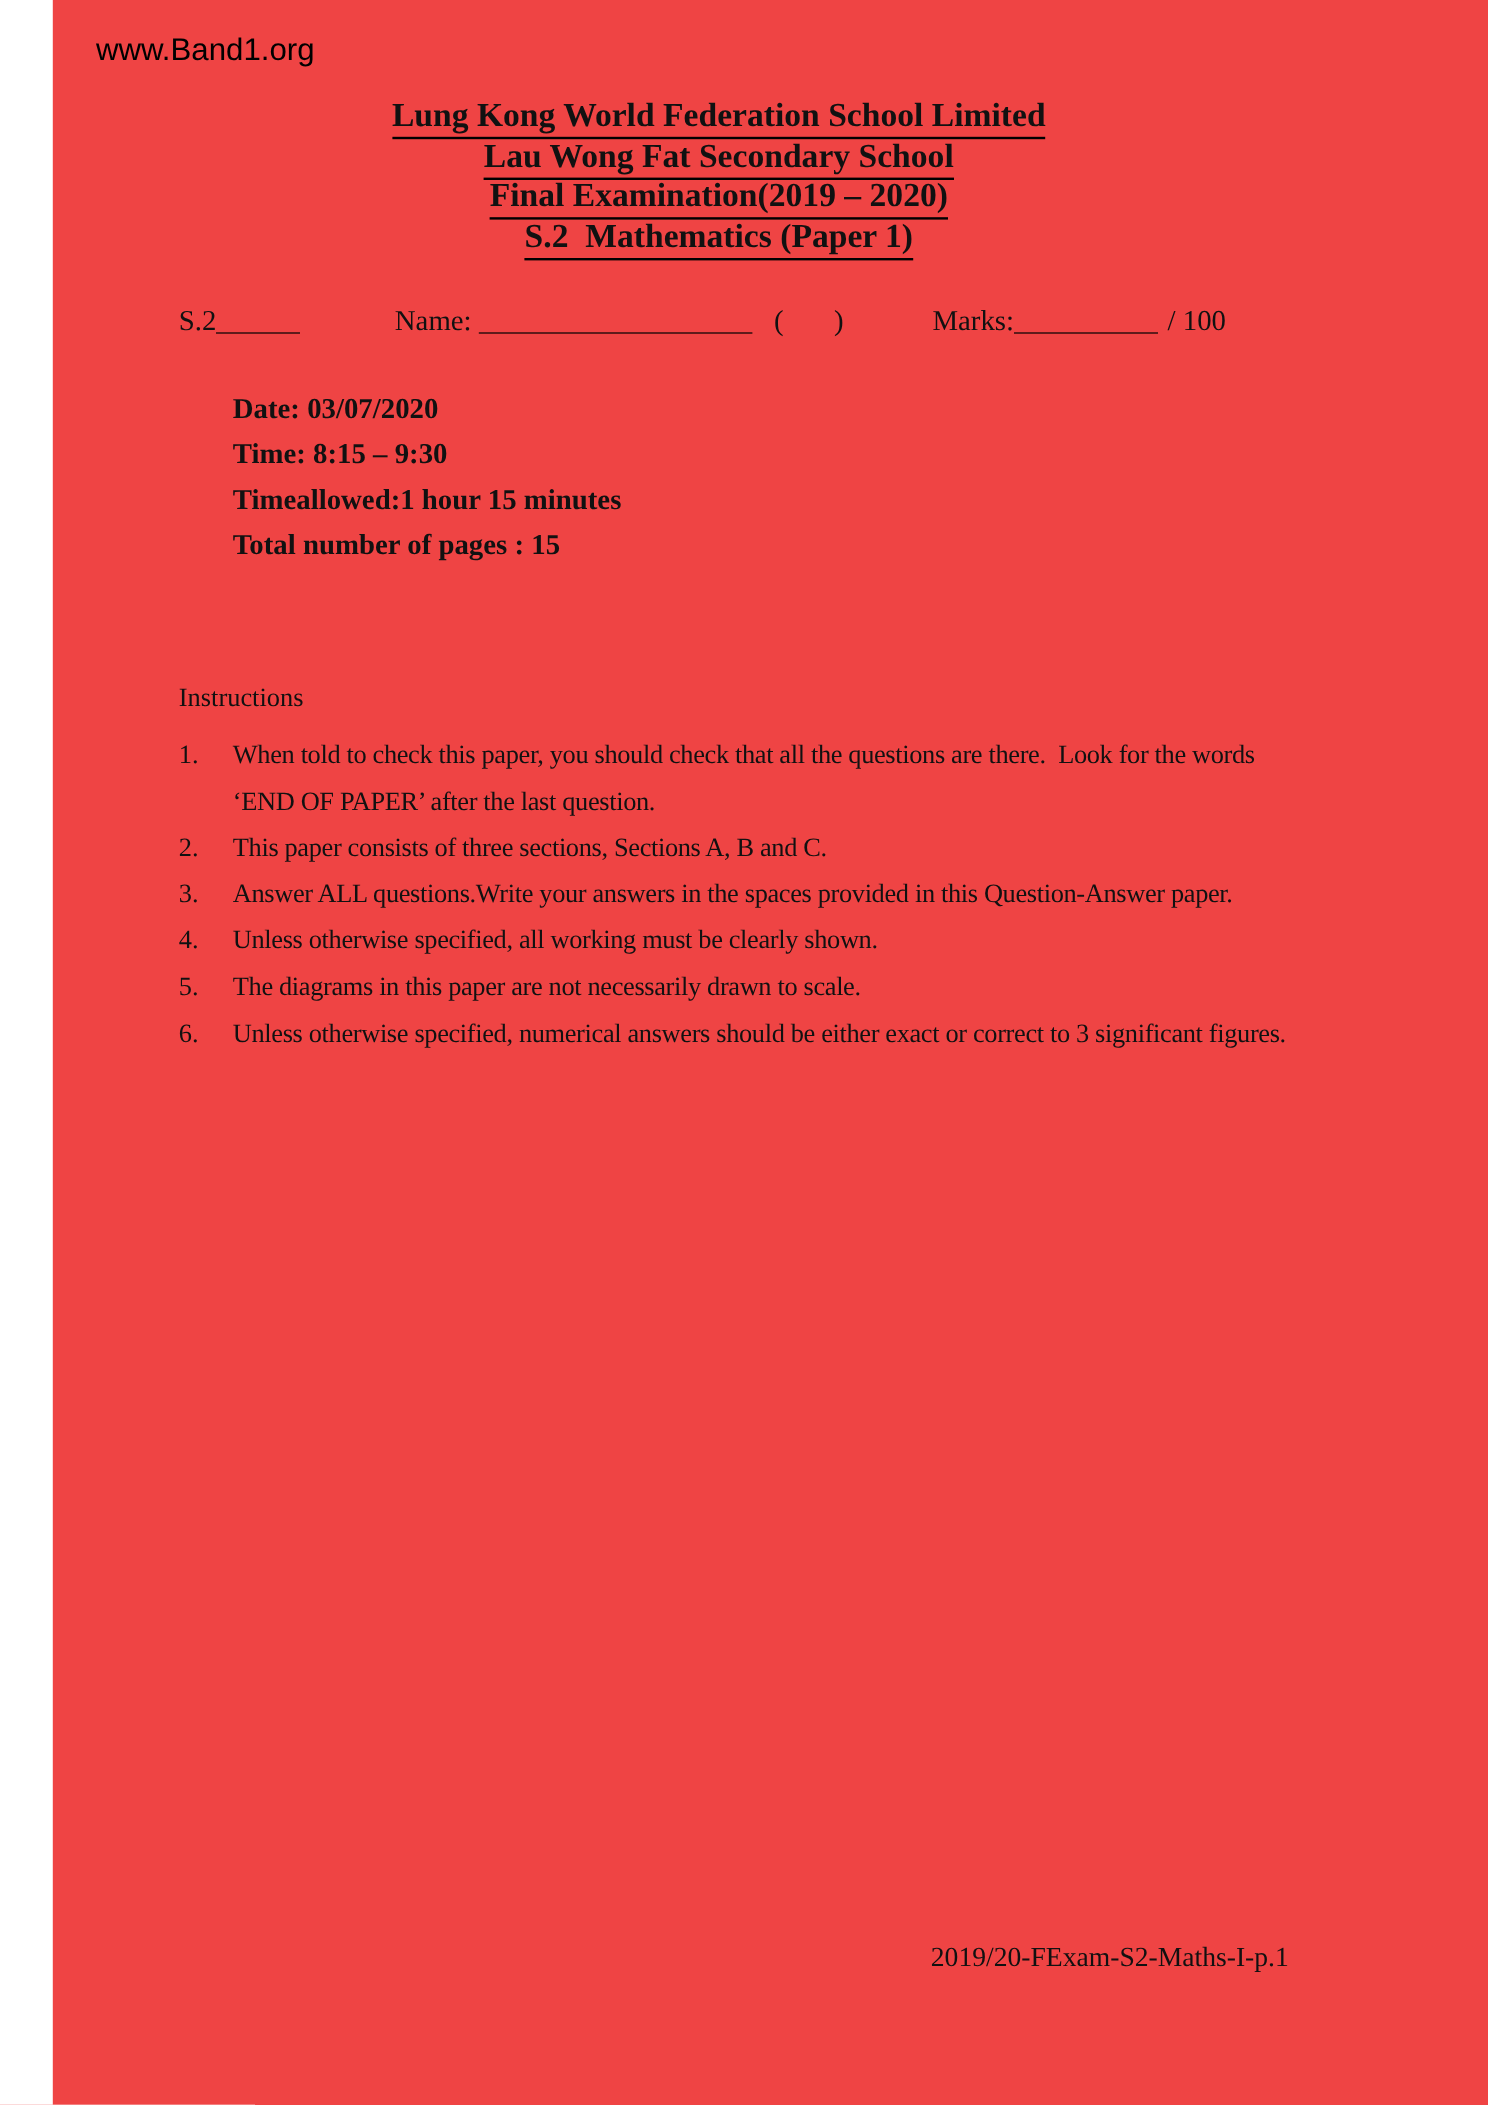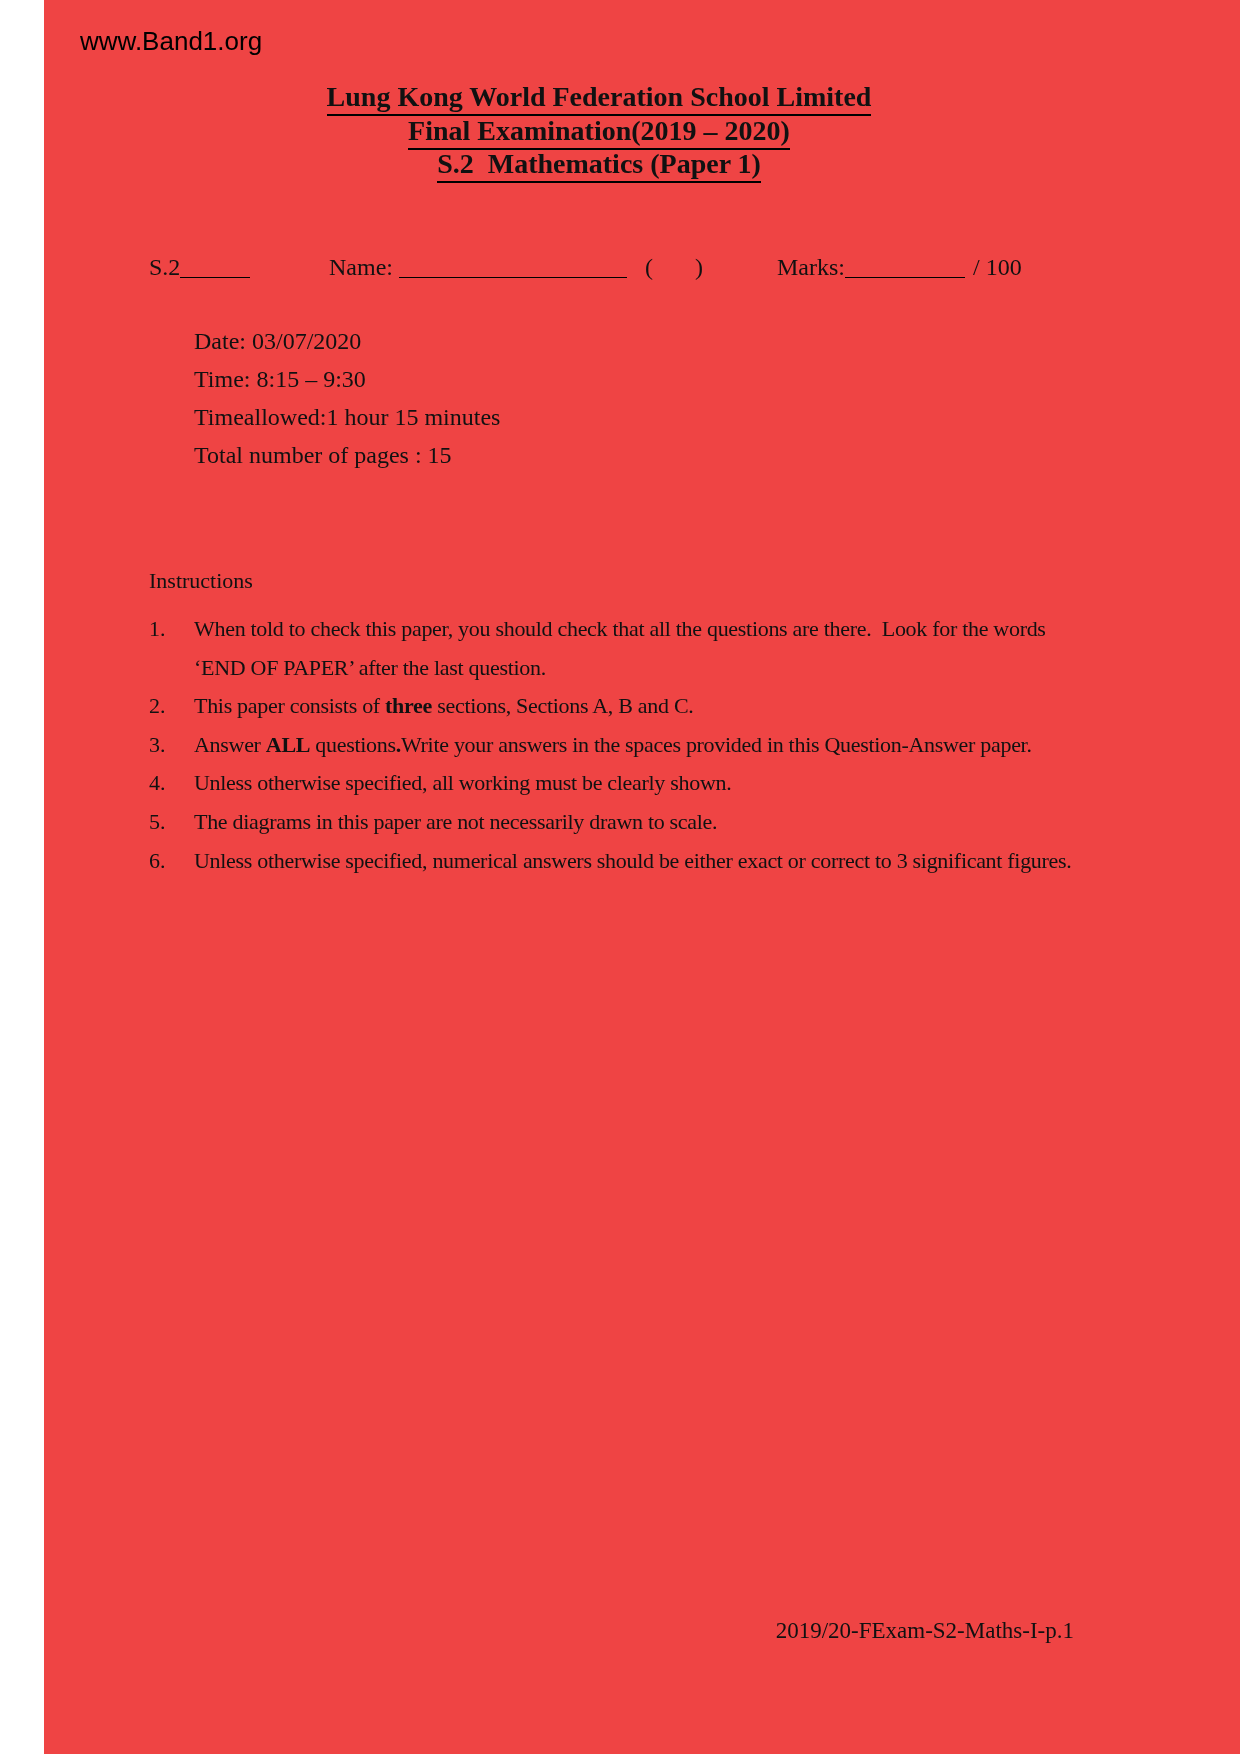--- a/index.html
+++ b/index.html
@@ -43,55 +43,56 @@
   .blank {
     display: inline-block;
     border-bottom: 1.6px solid #000;
     height: 1em;
     vertical-align: -3px;
   }
   .details {
     position: absolute; left: 150px; top: 322px;
     font-size: 24px;
   }
-  .details p { margin: 0; line-height: 38px; white-space: pre; }
+  .details p { margin: 0; line-height: 38px; white-space: pre; font-weight: bold; }
   .instructions {
     position: absolute; left: 105px; top: 566px;
     width: 940px;
   }
   .instr-heading {
     font-weight: normal; font-size: 22px; line-height: 30px;
     margin-bottom: 14px;
   }
   .instr-item {
     display: flex;
     font-size: 22px; line-height: 38.6px;
   }
   .instr-num { width: 45px; flex-shrink: 0; }
   .instr-text {
     width: 880px;
     white-space: pre-wrap;
     letter-spacing: -0.3px;
   }
-  .instr-text b { font-weight: bold; }
+  .instr-text b { font-weight: normal; }
   .footer-ref {
     position: absolute; left: 700px; top: 1618px;
     width: 330px; text-align: right;
     font-size: 23px;
   }
 </style>
 </head>
 <body>
 
 <div class="page">
 
   <div class="watermark">www.Band1.org</div>
 
   <div class="titles">
     <div class="title-line"><span class="u">Lung Kong World Federation School Limited</span></div>
+    <div class="title-line"><span class="u">Lau Wong Fat Secondary School</span></div>
     <div class="title-line"><span class="u">Final Examination(2019 – 2020)</span></div>
     <div class="title-line"><span class="u">S.2  Mathematics (Paper 1)</span></div>
   </div>
 
   <div class="info-row">
     <span class="abs" style="left:105px"><span>S.2</span><span class="blank" style="width:70px"></span></span>
     <span class="abs" style="left:285px"><span>Name:</span><span class="blank" style="width:228px;margin-left:6px"></span><span style="margin-left:18px">(</span><span style="margin-left:42px">)</span></span>
     <span class="abs" style="left:733px"><span>Marks:</span><span class="blank" style="width:120px"></span><span style="margin-left:8px">/ 100</span></span>
   </div>
 

